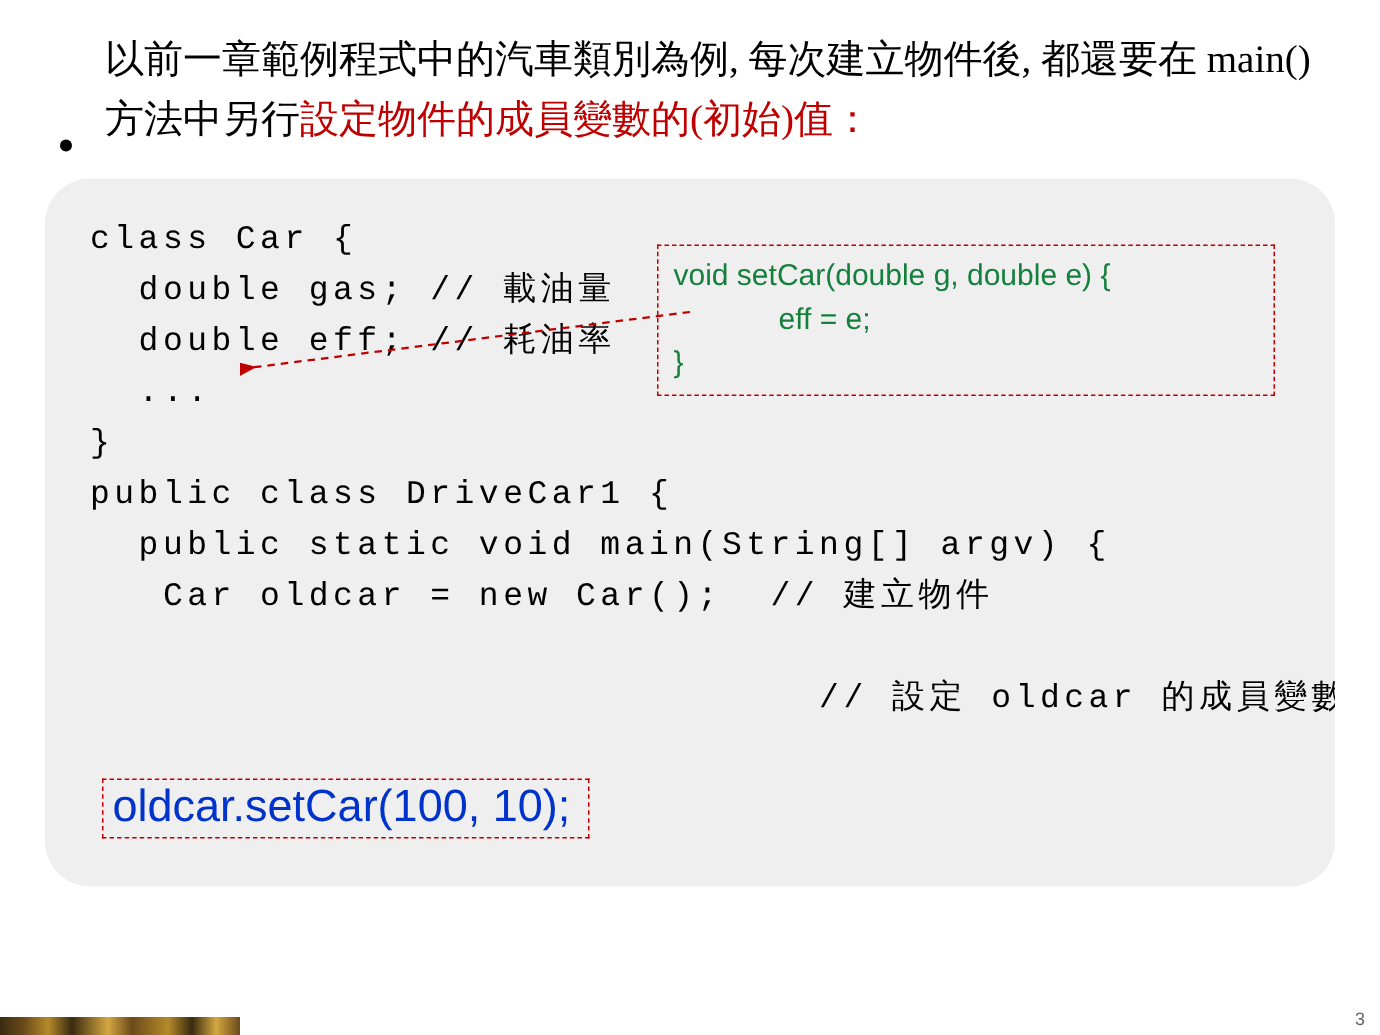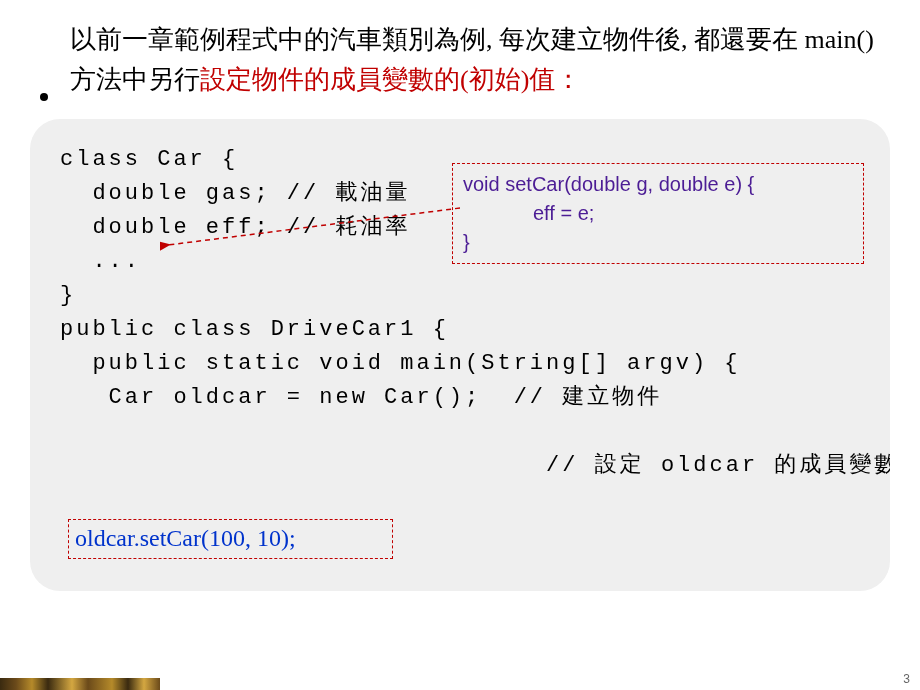--- a/index.html
+++ b/index.html
@@ -57,48 +57,48 @@
     color: #000;
     position: relative;
     height: 472px;
     overflow: hidden;
     border-radius: 30px;
   }
   .codebox .line { white-space: pre; }
   .callout-method {
     position: absolute;
     top: 44px;
-    right: 26px;
+    right: 40px;
     width: 412px;
     border: 1.5px dashed #c00000;
     background: #efefef;
     font-family: Arial, sans-serif;
     font-size: 20px;
-    color: #4c1d95;
+    color: #15803d;
     padding: 6px 10px 6px 10px;
     line-height: 1.45;
     letter-spacing: 0;
   }
   .callout-method .ind { padding-left: 70px; display: block; }
   .arrow-svg {
     position: absolute;
     top: 84px;
     left: 130px;
     pointer-events: none;
   }
   .callout-call {
     position: absolute;
     top: 400px;
     left: 38px;
     width: 325px;
     height: 40px;
     border: 1.5px dashed #c00000;
     background: #efefef;
-    font-family: Liberation Serif, serif;
-    font-size: 24px;
+    font-family: Liberation Sans, sans-serif;
+    font-size: 30px;
     color: #0033cc;
     letter-spacing: 0;
     display: flex;
     align-items: center;
     padding-left: 6px;
   }
   .page-num {
     position: absolute;
     bottom: 4px;
     right: 10px;

